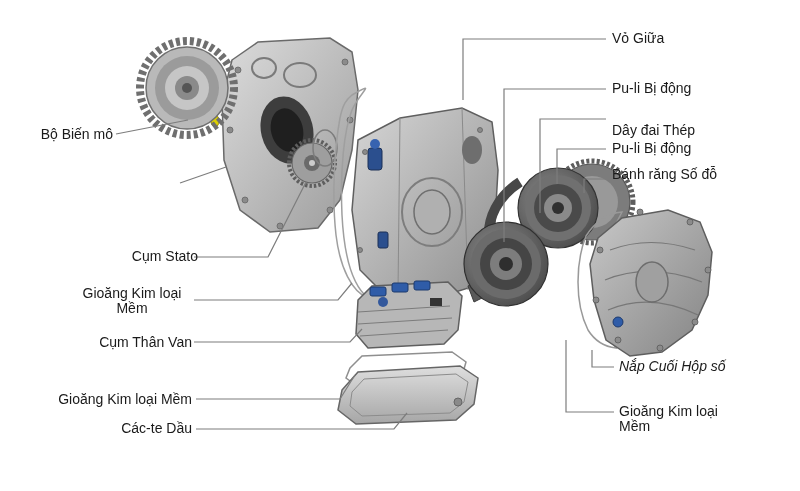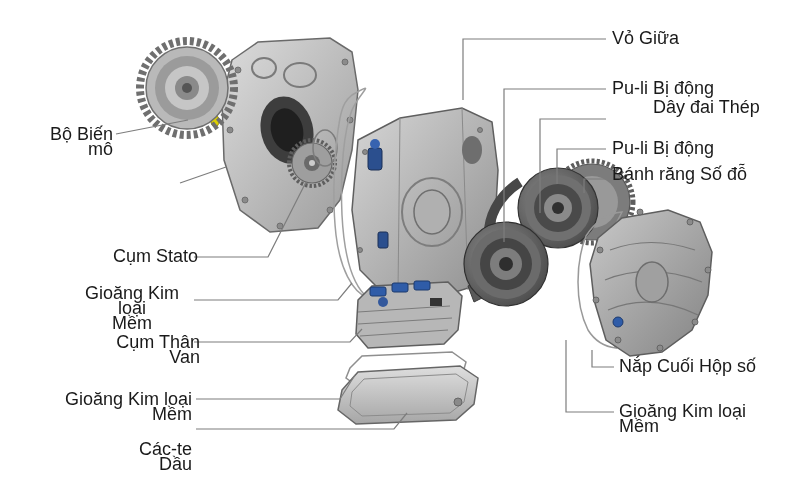--- a/index.html
+++ b/index.html
@@ -2,21 +2,21 @@
 <html><head>
 <meta charset="utf-8">
 <style>
   html,body { margin:0; padding:0; background:#ffffff; }
   .stage {
     position:relative; width:800px; height:491px; background:#ffffff;
     font-family:"Liberation Sans", sans-serif; overflow:hidden;
   }
   .stage svg.art { position:absolute; left:0; top:0; }
   .lbl {
-    position:absolute; font-size:18px; line-height:15px; color:#1a1a1a;
+    position:absolute; font-size:14px; line-height:15px; color:#1a1a1a;
     white-space:pre-line;
   }
   .lbl.r { text-align:right; }
   .lbl.c { text-align:center; }
 </style>
 </head>
 <body>
 
 <div class="stage">
 
@@ -181,26 +181,26 @@
       <polyline points="194,342 350,342 362,329"></polyline>
       <polyline points="196,399 340,399 355,375"></polyline>
       <polyline points="196,429 394,429 407,413"></polyline>
     </g>
   </svg>
 
   <div class="lbl r" style="left:28px;  top:127px; width:85px;">Bộ Biến mô</div>
   <div class="lbl r" style="left:108px; top:249px; width:90px;">Cụm Stato</div>
   <div class="lbl c" style="left:72px;  top:286px; width:120px;">Gioăng Kim loại
 Mềm</div>
-  <div class="lbl r" style="left:100px;  top:335px; width:100px;">Cụm Thân Van</div>
+  <div class="lbl r" style="left:92px;  top:335px; width:100px;">Cụm Thân Van</div>
   <div class="lbl r" style="left:47px;  top:392px; width:145px;">Gioăng Kim loại Mềm</div>
-  <div class="lbl r" style="left:102px; top:442px; width:90px;">Các-te Dầu</div>
+  <div class="lbl r" style="left:102px; top:421px; width:90px;">Các-te Dầu</div>
 
   <div class="lbl" style="left:612px; top:31px;">Vỏ Giữa</div>
   <div class="lbl" style="left:612px; top:81px;">Pu-li Bị động</div>
-  <div class="lbl" style="left:612px; top:100px;margin-left:41px;">Dây đai Thép</div>
+  <div class="lbl" style="left:612px; top:123px;">Dây đai Thép</div>
   <div class="lbl" style="left:612px; top:141px;">Pu-li Bị động</div>
   <div class="lbl" style="left:612px; top:167px;">Bánh răng Số đỗ</div>
-  <div class="lbl" style="left:619px; top:359px;">Nắp Cuối Hộp số</div>
+  <div class="lbl" style="left:619px; top:359px;font-style:italic;">Nắp Cuối Hộp số</div>
   <div class="lbl" style="left:619px; top:404px;">Gioăng Kim loại
 Mềm</div>
 
 </div>
 
 </body></html>

